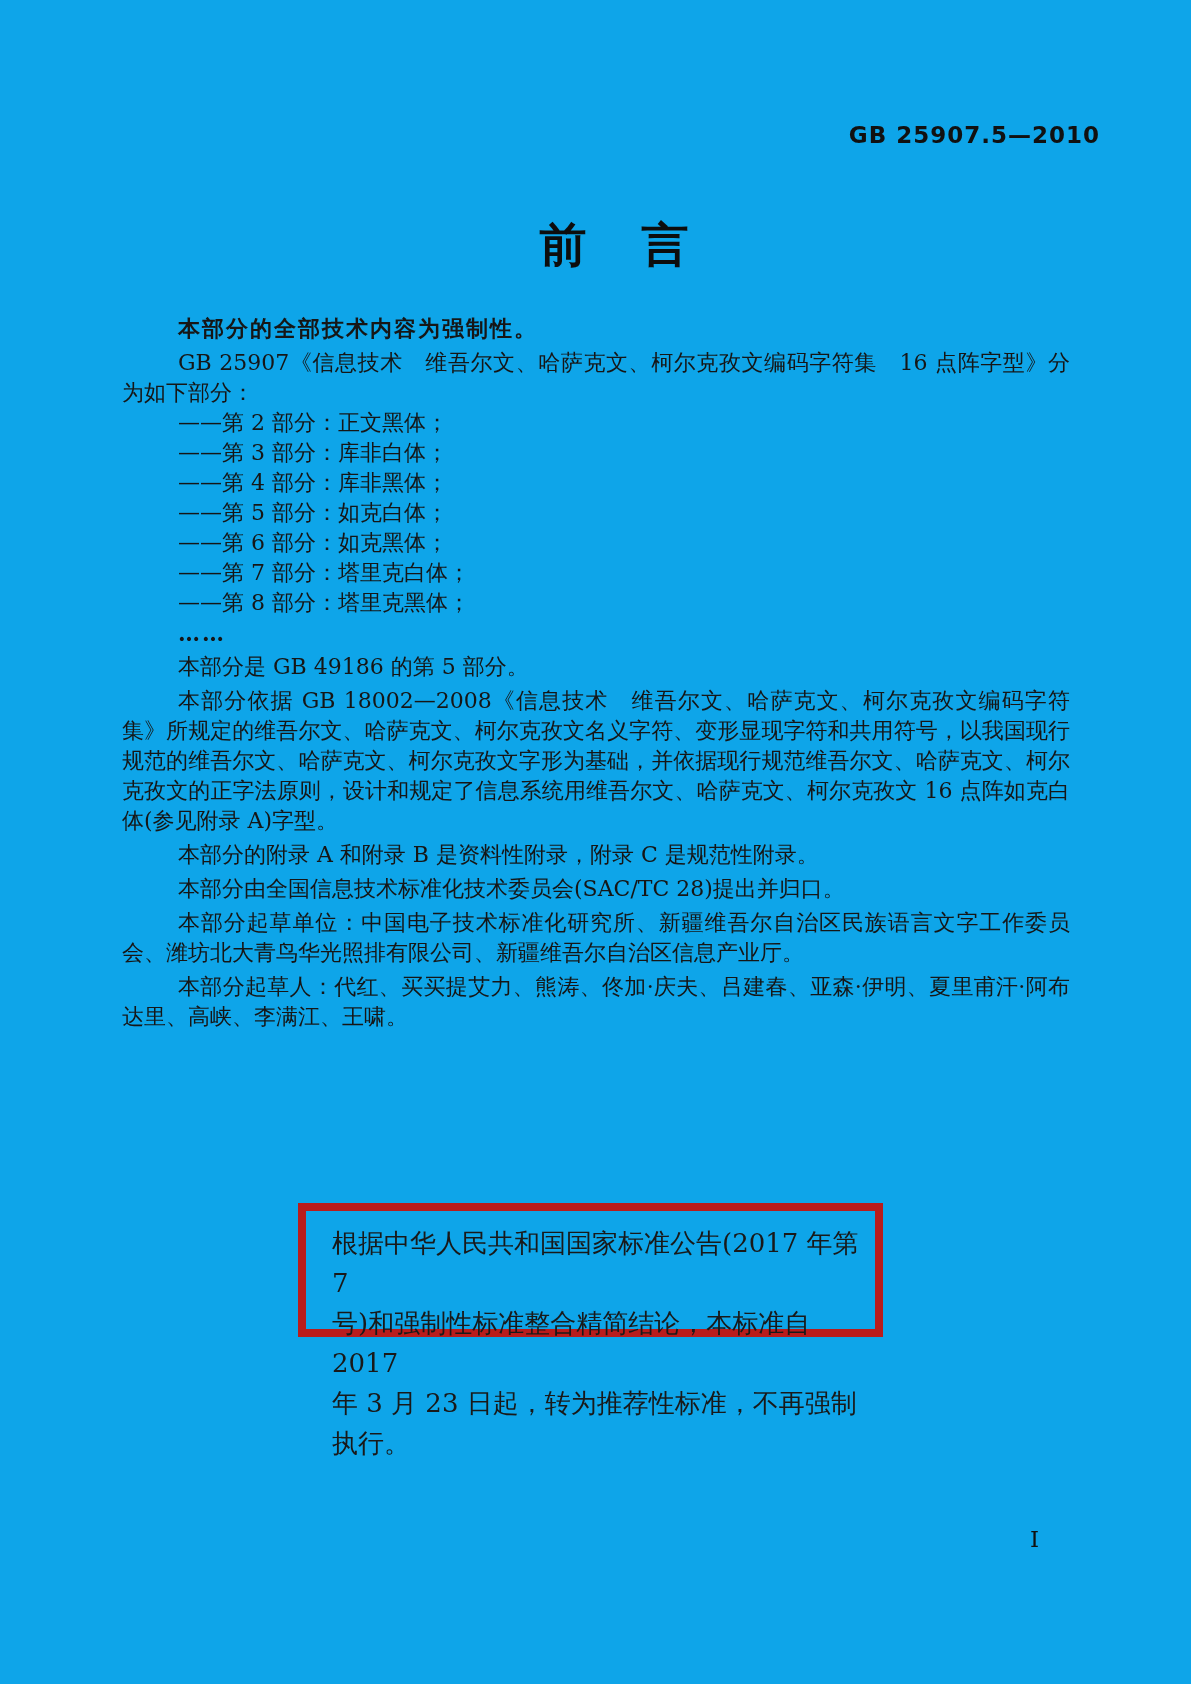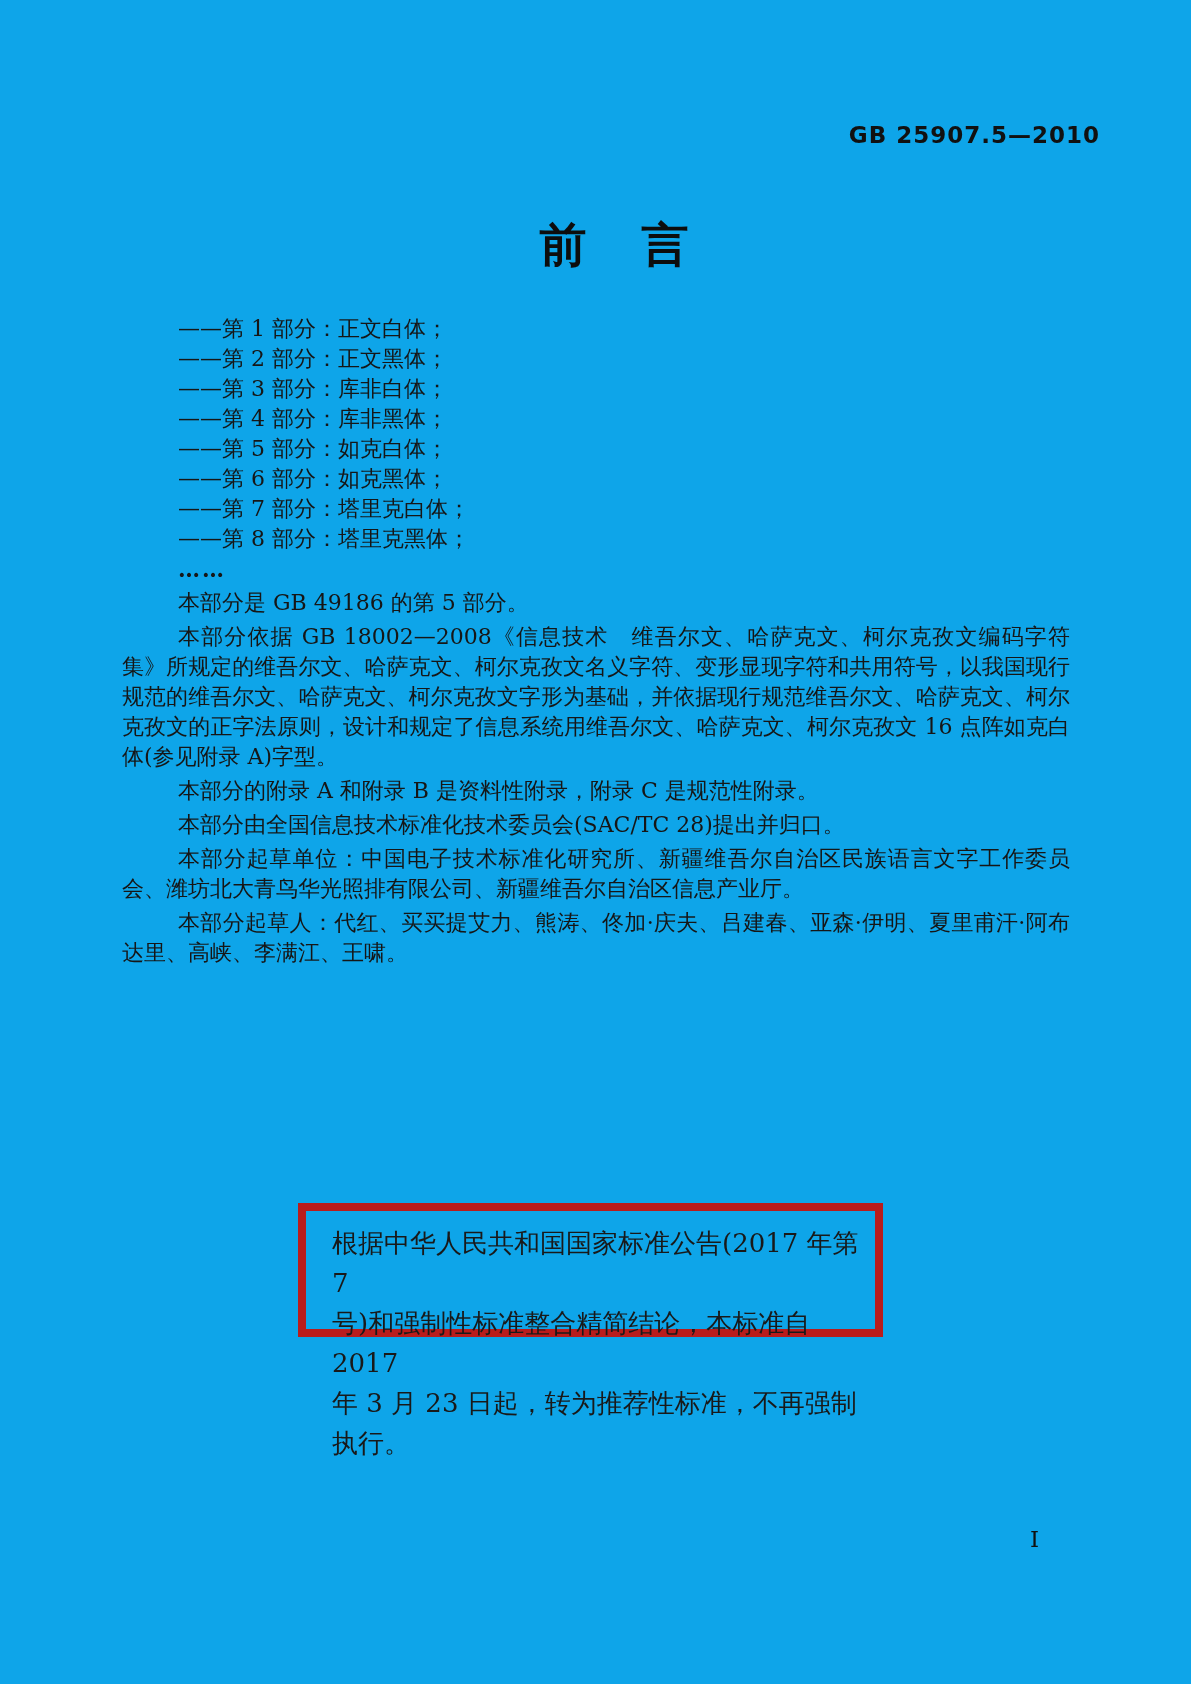--- a/index.html
+++ b/index.html
@@ -104,24 +104,25 @@
 <body>
 
 <div class="page">
 
   <div class="header-code">GB 25907.5—2010</div>
 
   <h1 class="doc-title">前　言</h1>
 
   <div class="content">
 
+    <p class="lead-bold">本部分的全部技术内容为强制性。</p>
 
+    <p class="indent-line">GB 25907《信息技术　维吾尔文、哈萨克文、柯尔克孜文编码字符集　16 点阵字型》分为如下部分：</p>
 
     <div class="parts-list">
-        <div>——第 1 部分：正文白体；</div>
         <div>——第 2 部分：正文黑体；</div>
         <div>——第 3 部分：库非白体；</div>
         <div>——第 4 部分：库非黑体；</div>
         <div>——第 5 部分：如克白体；</div>
         <div>——第 6 部分：如克黑体；</div>
         <div>——第 7 部分：塔里克白体；</div>
         <div>——第 8 部分：塔里克黑体；</div>
       </div>
 
     <p class="ellipsis-line">……</p>

